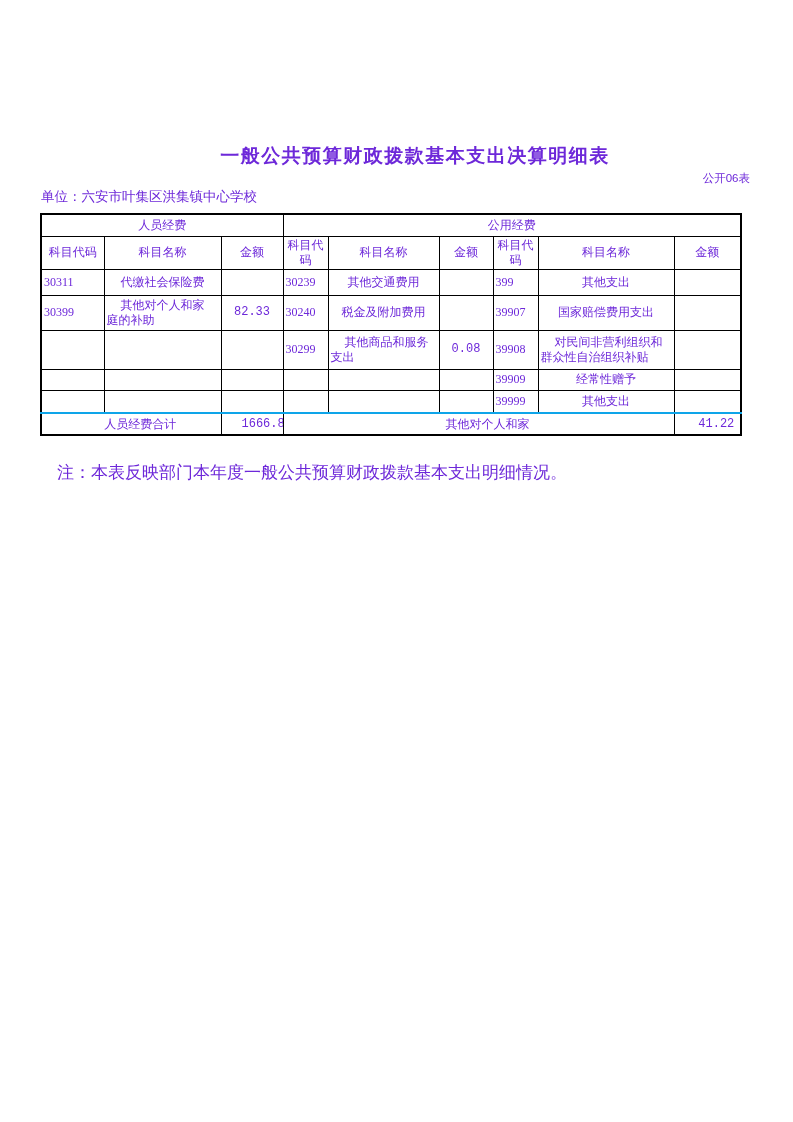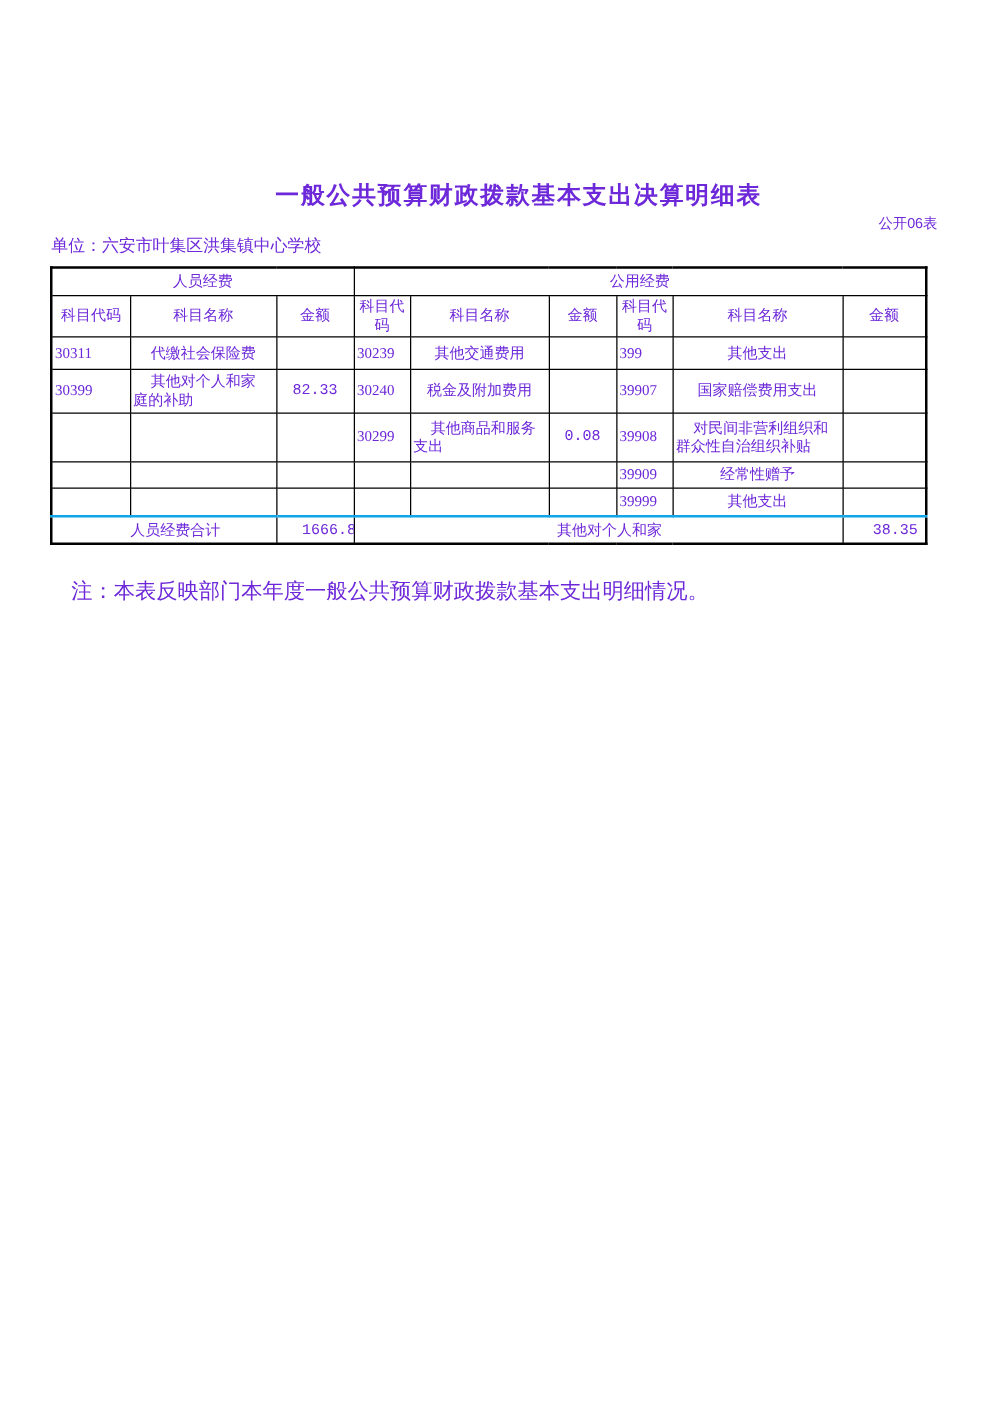--- a/index.html
+++ b/index.html
@@ -166,20 +166,20 @@
         <td class="code sec">39999</td>
         <td class="name">其他支出</td>
         <td class="amt"></td>
       </tr>
     </tbody>
     <tfoot>
       <tr class="total-row">
         <td colspan="2" class="hdr">人员经费合计</td>
         <td class="amt">1666.86</td>
         <td colspan="5" class="hdr sec">其他对个人和家</td>
-        <td class="amt">38.35</td>
+        <td class="amt">41.22</td>
       </tr>
     </tfoot>
   </table>
 
   <div class="note-line">注：本表反映部门本年度一般公共预算财政拨款基本支出明细情况。</div>
 
 </div>
 
 </body></html>

